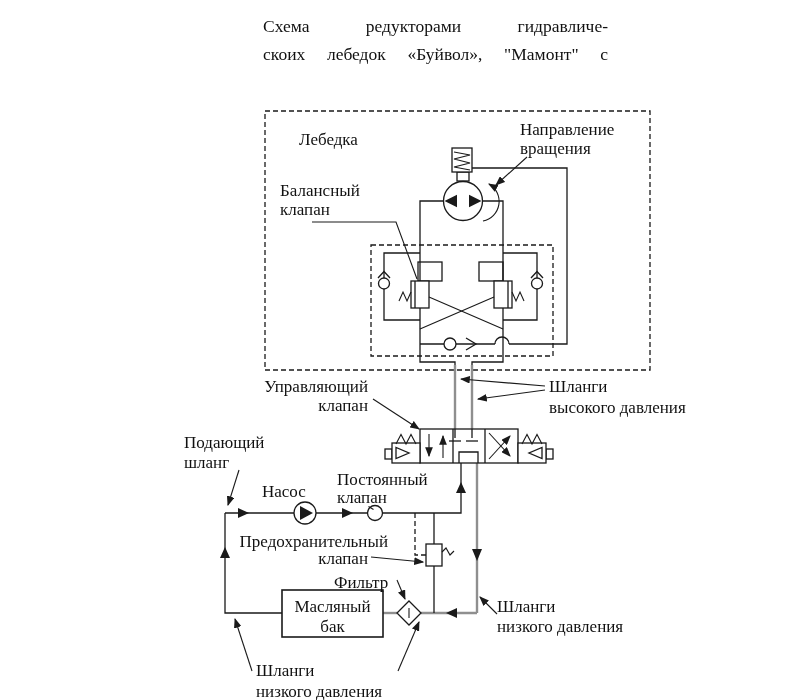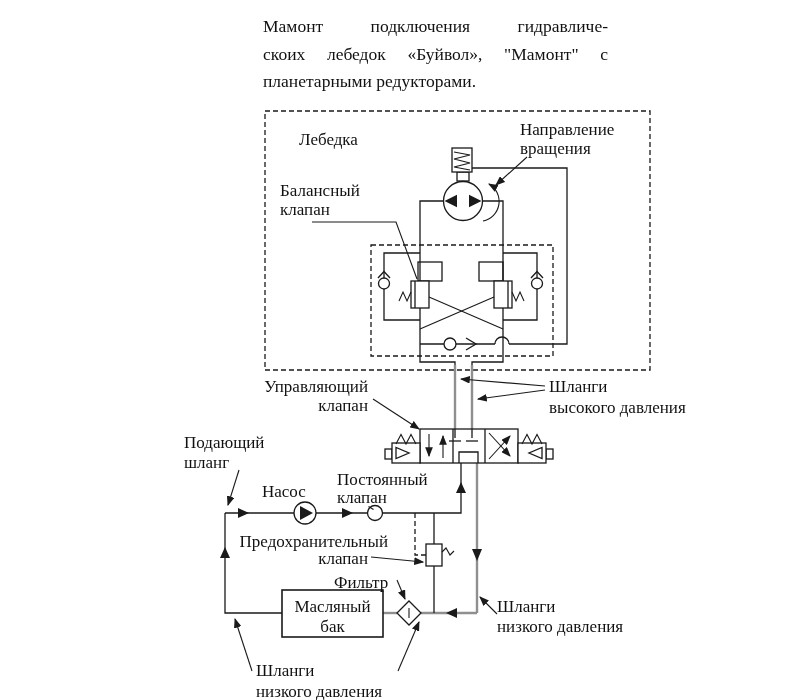--- a/index.html
+++ b/index.html
@@ -18,23 +18,22 @@
   .solid{fill:#1a1a1a;stroke:none;}
   .hose{stroke:#8f8f8f;stroke-width:2.4;fill:none;}
   .leader{stroke:#1a1a1a;stroke-width:1.1;fill:none;marker-end:url(#ah);}
 </style>
 </head>
 <body>
 
 <div class="canvas">
 
   <div class="title">
-    <div class="just">Мамонт подключения гидравличе-</div>
+    <div class="just">Схема редукторами гидравличе-</div>
     <div class="just">скоих лебедок «Буйвол», "Мамонт" с</div>
-    <div>планетарными редукторами.</div>
   </div>
 
   <svg width="800" height="700" viewBox="0 0 800 700">
     <defs>
       <marker id="ah" orient="auto" markerWidth="9" markerHeight="7" refX="8" refY="3.5">
         <path d="M0,0 L9,3.5 L0,7 z" fill="#1a1a1a"></path>
       </marker>
     </defs>
 
     <g>

